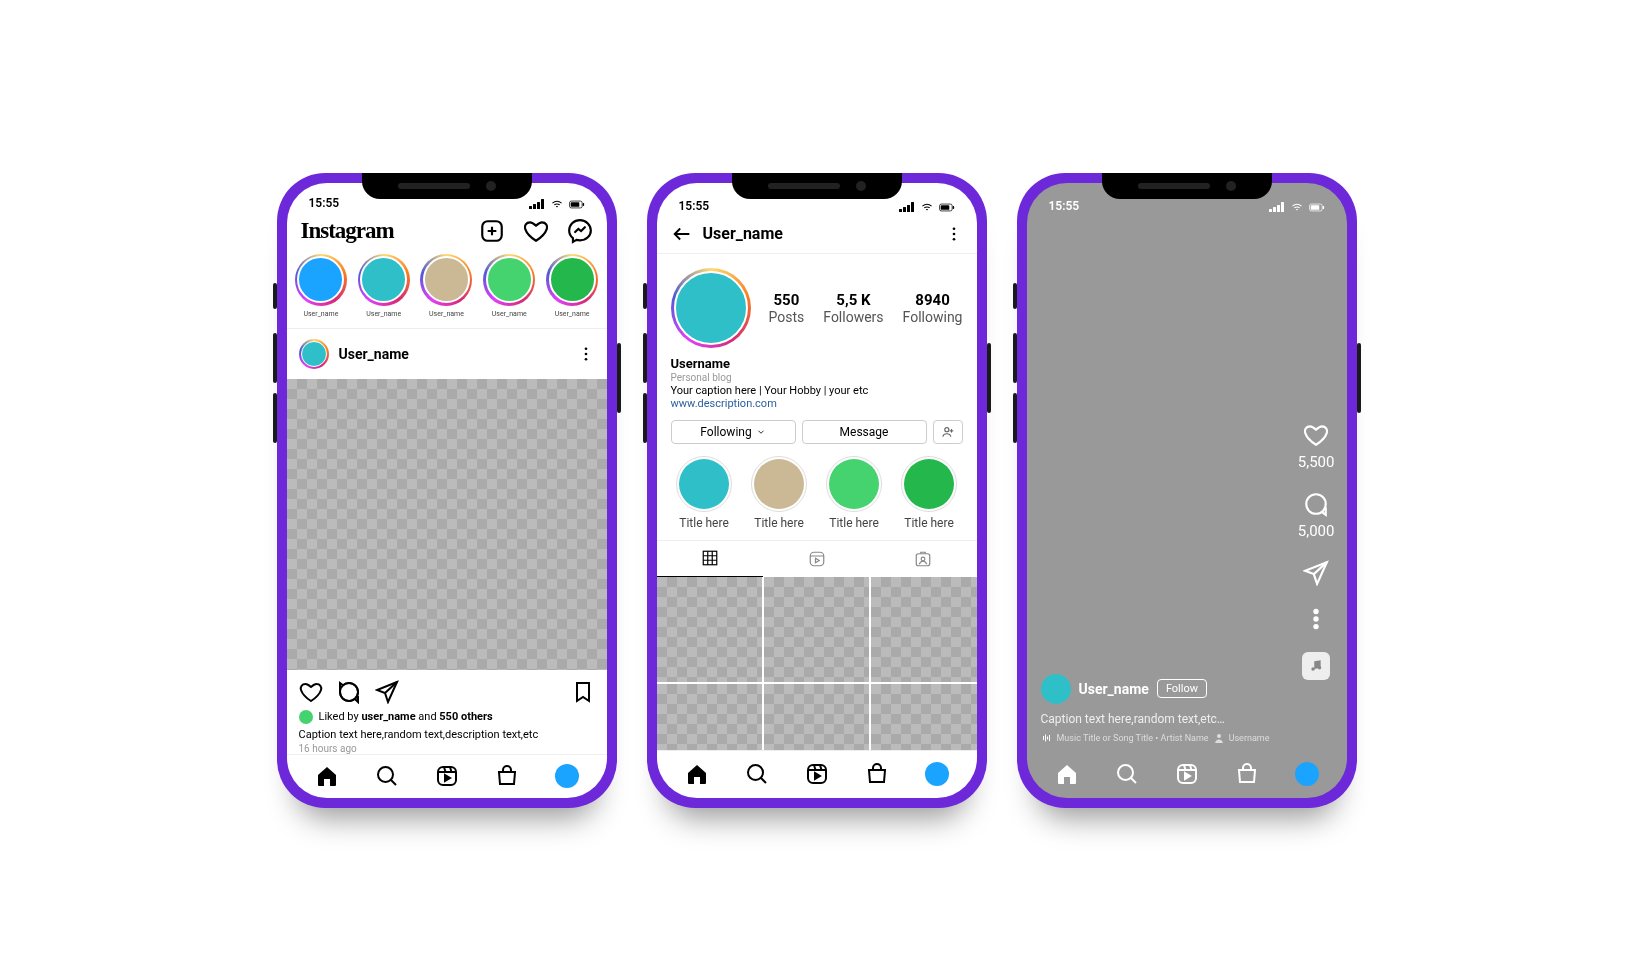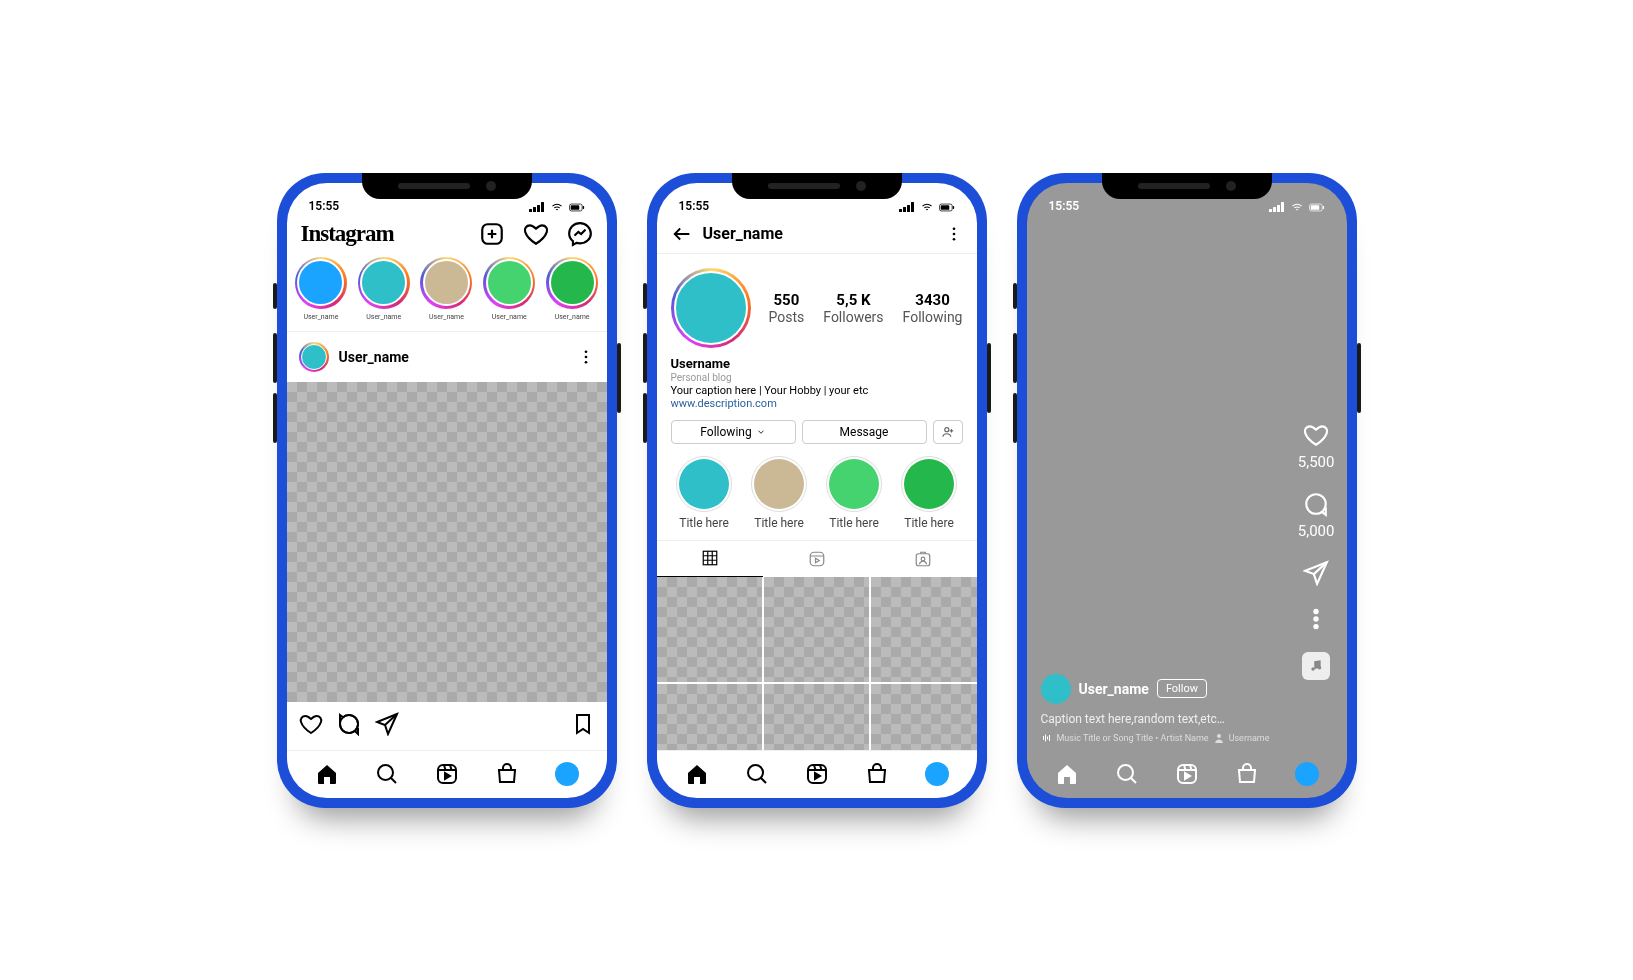--- a/index.html
+++ b/index.html
@@ -1,17 +1,17 @@
 <!DOCTYPE html>
 <html><head>
 <meta charset="utf-8">
 <style>
   * { box-sizing: border-box; margin: 0; padding: 0; font-family: -apple-system, BlinkMacSystemFont, "Segoe UI", Roboto, Helvetica, Arial, sans-serif; }
   body { width: 1633px; height: 980px; background: #fff; display: flex; justify-content: center; align-items: center; gap: 30px; }
-  .phone { width: 340px; height: 635px; background: #1d4ed8; border-radius: 48px; position: relative; box-shadow: 0 30px 30px -20px rgba(0,0,0,0.4); padding: 10px; }
+  .phone { width: 340px; height: 635px; background: #6d28d9; border-radius: 48px; position: relative; box-shadow: 0 30px 30px -20px rgba(0,0,0,0.4); padding: 10px; }
   .phone-inner { width: 100%; height: 100%; background: #fff; border-radius: 40px; overflow: hidden; position: relative; display: flex; flex-direction: column; }
   .phone.dark .phone-inner { background: #a0a0a0; }
   .notch { position: absolute; top: 0; left: 50%; transform: translateX(-50%); width: 170px; height: 26px; background: #000; border-radius: 0 0 18px 18px; z-index: 50; }
   .notch::before { content:""; position:absolute; left:36px; top:10px; width:72px; height:6px; border-radius:3px; background:#222; }
   .notch::after { content:""; position:absolute; right:36px; top:8px; width:10px; height:10px; border-radius:50%; background:#222; }
   .side-btn { position:absolute; background:#1a1a1a; border-radius:2px; }
   .side-left1 { width:4px; height:26px; left:-4px; top:110px; }
   .side-left2 { width:4px; height:50px; left:-4px; top:160px; }
   .side-left3 { width:4px; height:50px; left:-4px; top:220px; }
   .side-right { width:4px; height:70px; right:-4px; top:170px; }
@@ -227,20 +227,30 @@
         <svg viewBox="0 0 24 24" fill="none" stroke="#000" stroke-width="2">
             <path d="M22 2L2 10l8 3 3 9 9-20z"></path>
             <line x1="10" y1="13" x2="22" y2="2"></line>
           </svg>
       </div>
       <svg viewBox="0 0 24 24" fill="none" stroke="#000" stroke-width="2">
           <path d="M6 3h12v18l-6-4-6 4V3z"></path>
         </svg>
     </div>
 
+    <div class="post-meta">
+      <div class="like-row">
+        <div class="like-dot"></div>
+        <div>
+          <span>Liked by </span><b>user_name</b><span> and </span><b>550 others</b>
+        </div>
+      </div>
+      <div class="caption">Caption text here,random text,description text,etc</div>
+      <div class="time">16 hours ago</div>
+    </div>
 
     <div class="bottom-nav">
       <svg viewBox="0 0 24 24" fill="#000">
           <path d="M3 11l9-8 9 8v10a1 1 0 0 1-1 1h-5v-7h-6v7H4a1 1 0 0 1-1-1V11z"></path>
         </svg>
       <svg viewBox="0 0 24 24" fill="none" stroke="#000" stroke-width="2">
           <circle cx="10.5" cy="10.5" r="7.5"></circle>
           <line x1="21" y1="21" x2="16" y2="16"></line>
         </svg>
       <svg viewBox="0 0 24 24" fill="none" stroke="#000" stroke-width="2">
@@ -310,21 +320,21 @@
       <div class="stats">
         <div class="stat">
             <div class="stat-num">550</div>
             <div class="stat-label">Posts</div>
           </div>
         <div class="stat">
             <div class="stat-num">5,5 K</div>
             <div class="stat-label">Followers</div>
           </div>
         <div class="stat">
-            <div class="stat-num">3430</div>
+            <div class="stat-num">8940</div>
             <div class="stat-label">Following</div>
           </div>
       </div>
     </div>
 
     <div class="bio">
       <div class="bio-name">Username</div>
       <div class="bio-cat">Personal blog</div>
       <div>Your caption here | Your Hobby | your etc</div>
       <div class="bio-link">www.description.com</div>

